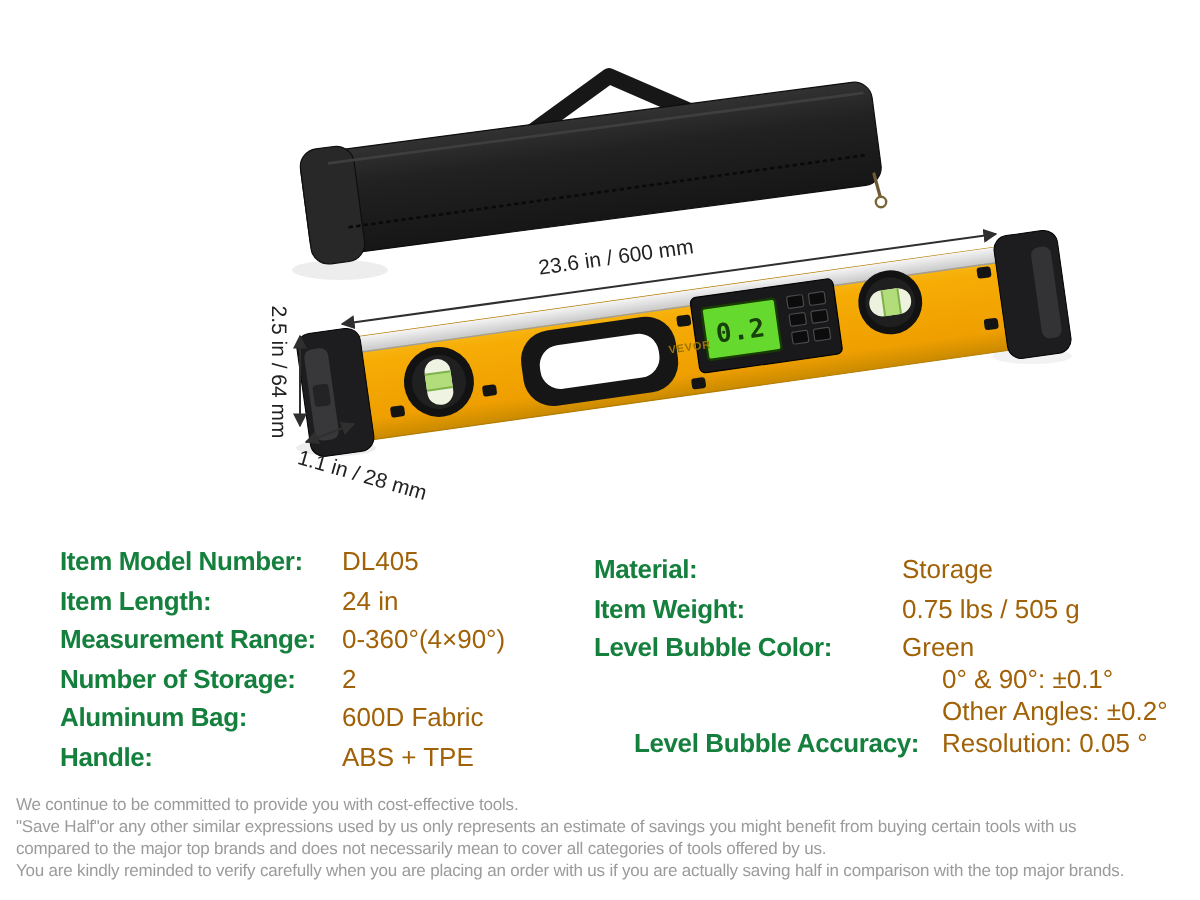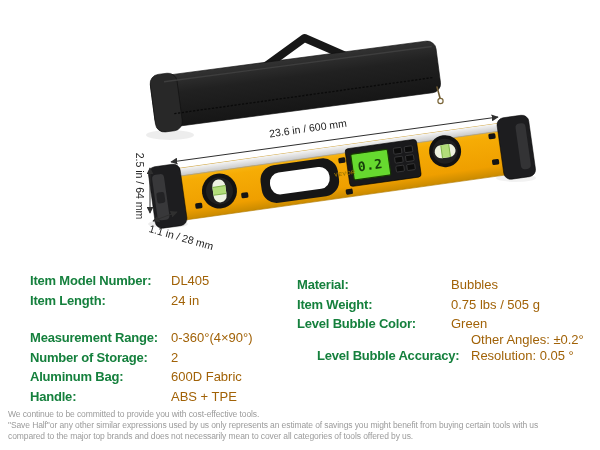--- a/index.html
+++ b/index.html
@@ -10,21 +10,21 @@
   .col-left{position:absolute;left:30px;top:273px;}
   .col-right{position:absolute;left:297px;top:273px;}
   .spec-row{display:flex;align-items:flex-start;height:19.6px;font-size:13px;line-height:16px;}
   .col-right .spec-row{height:19.8px;align-items:flex-end;}
   .spec-row .lbl{font-weight:bold;letter-spacing:-0.2px;color:#15803d;width:141px;flex:none;}
   .col-right .spec-row .lbl{width:154px;}
   .spec-row .val{color:#a16207;white-space:nowrap;}
   .spec-row.tall{height:auto;margin-left:20px;}
   .val-lines span{display:block;line-height:16px;}
   
-  .disclaimer{position:absolute;left:8px;top:409px;width:592px;font-size:8.5px;
+  .disclaimer{position:absolute;left:8px;top:397px;width:592px;font-size:8.5px;
               line-height:10.9px;color:#9b9b9b;letter-spacing:-0.1px;}
   .disclaimer div{white-space:nowrap;}
 </style>
 </head>
 <body>
 
 <div class="stage">
 
   <svg class="illustration" width="600" height="268" viewBox="0 0 600 268">
     <defs>
@@ -139,59 +139,61 @@
 
   <div class="col-left">
     <div class="spec-row">
       <span class="lbl">Item Model Number:</span>
       <span class="val">DL405</span>
     </div>
     <div class="spec-row">
       <span class="lbl">Item Length:</span>
       <span class="val">24 in</span>
     </div>
-    <div class="spec-row" style="margin-top:18px;">
+    <div class="spec-row" style="margin-top:0;">
       <span class="lbl">Measurement Range:</span>
       <span class="val">0-360°(4×90°)</span>
     </div>
     <div class="spec-row">
       <span class="lbl">Number of Storage:</span>
       <span class="val">2</span>
     </div>
     <div class="spec-row">
       <span class="lbl">Aluminum Bag:</span>
       <span class="val">600D Fabric</span>
     </div>
     <div class="spec-row">
       <span class="lbl">Handle:</span>
       <span class="val">ABS + TPE</span>
     </div>
   </div>
 
   <div class="col-right">
     <div class="spec-row">
       <span class="lbl">Material:</span>
-      <span class="val">Bubbles</span>
+      <span class="val">Storage</span>
     </div>
     <div class="spec-row">
       <span class="lbl">Item Weight:</span>
       <span class="val">0.75 lbs / 505 g</span>
     </div>
     <div class="spec-row">
       <span class="lbl">Level Bubble Color:</span>
       <span class="val">Green</span>
     </div>
     <div class="spec-row tall">
       <span class="lbl">Level Bubble Accuracy:</span>
       <span class="val val-lines">
+        <span>0° &amp; 90°: ±0.1°</span>
         <span>Other Angles: ±0.2°</span>
         <span>Resolution: 0.05 °</span>
       </span>
     </div>
   </div>
 
   <div class="disclaimer">
     <div>We continue to be committed to provide you with cost-effective tools.</div>
     <div>"Save Half"or any other similar expressions used by us only represents an estimate of savings you might benefit from buying certain tools with us</div>
     <div>compared to the major top brands and does not necessarily mean to cover all categories of tools offered by us.</div>
+    <div>You are kindly reminded to verify carefully when you are placing an order with us if you are actually saving half in comparison with the top major brands.</div>
   </div>
 
 </div>
 
 </body></html>

